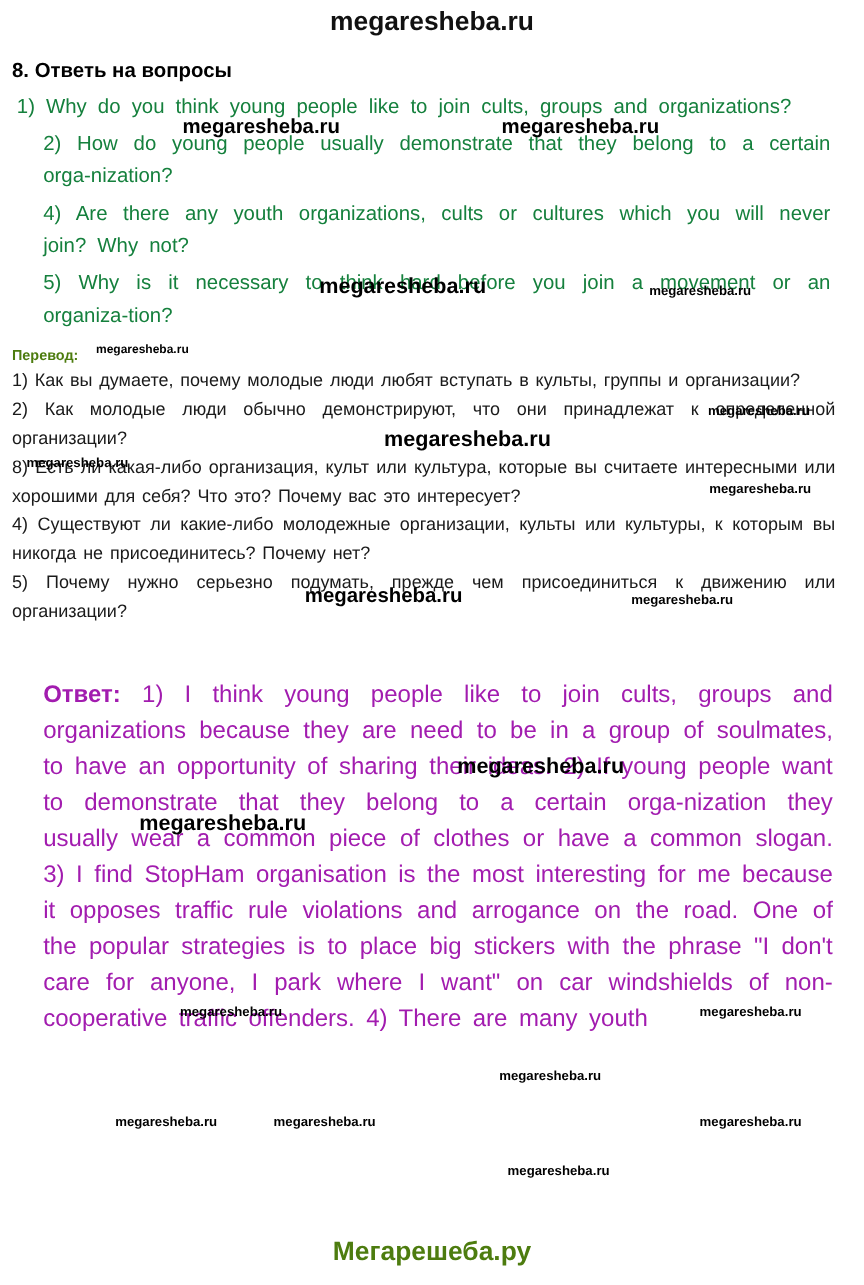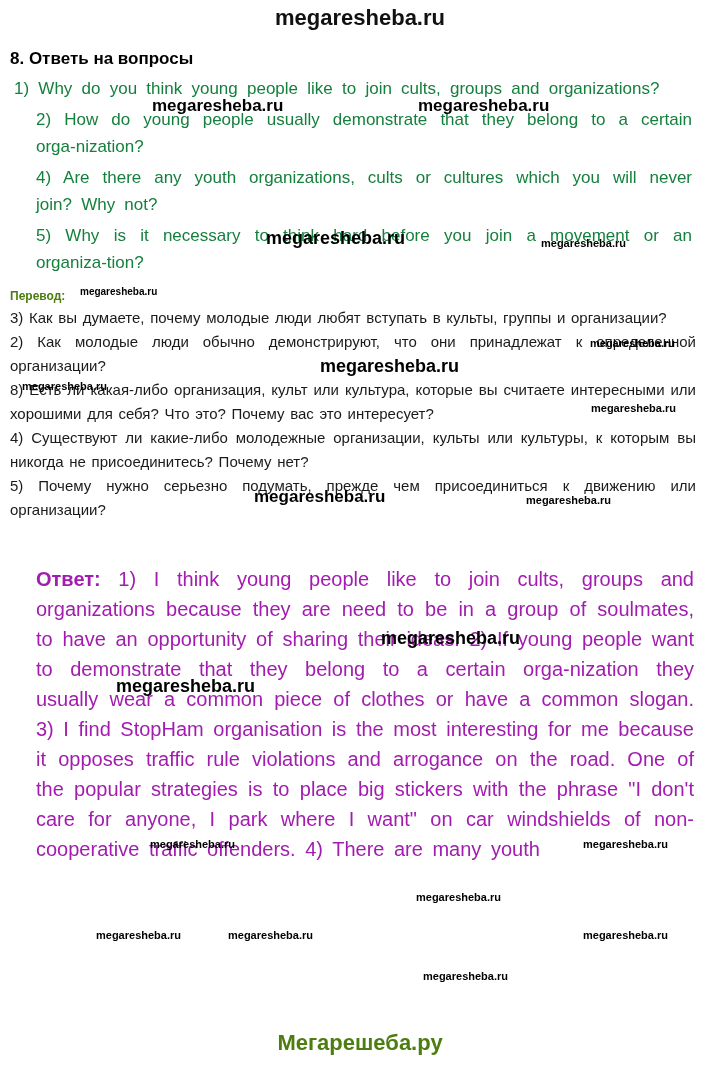--- a/index.html
+++ b/index.html
@@ -61,21 +61,21 @@
 
   <h2 class="task-heading">8. Ответь на вопросы</h2>
 
   <p class="q q1">1) Why do you think young people like to join cults, groups and organizations?</p>
   <p class="q">2) How do young people usually demonstrate that they belong to a certain orga-nization?</p>
   <p class="q">4) Are there any youth organizations, cults or cultures which you will never join? Why not?</p>
   <p class="q">5) Why is it necessary to think hard before you join a movement or an organiza-tion?</p>
 
   <h3 class="translation-heading">Перевод:</h3>
 
-  <p class="tr">3) Как вы думаете, почему молодые люди любят вступать в культы, группы и организации?</p>
+  <p class="tr">1) Как вы думаете, почему молодые люди любят вступать в культы, группы и организации?</p>
   <p class="tr">2) Как молодые люди обычно демонстрируют, что они принадлежат к определенной организации?</p>
   <p class="tr">8) Есть ли какая-либо организация, культ или культура, которые вы считаете интересными или хорошими для себя? Что это? Почему вас это интересует?</p>
   <p class="tr">4) Существуют ли какие-либо молодежные организации, культы или культуры, к которым вы никогда не присоединитесь? Почему нет?</p>
   <p class="tr">5) Почему нужно серьезно подумать, прежде чем присоединиться к движению или организации?</p>
 
   <p class="answer"><b>Ответ:</b> <span>1) I think young people like to join cults, groups and organizations because they are need to be in a group of soulmates, to have an opportunity of sharing their ideas. 2) If young people want to demonstrate that they belong to a certain orga-nization they usually wear a common piece of clothes or have a common slogan. 3) I find StopHam organisation is the most interesting for me because it opposes traffic rule violations and arrogance on the road. One of the popular strategies is to place big stickers with the phrase "I don't care for anyone, I park where I want" on car windshields of non-cooperative traffic offenders. 4) There are many youth</span></p>
 
   <span class="wm md" style="left:152px; top:96px;">megaresheba.ru</span>
   <span class="wm md" style="left:418px; top:96px;">megaresheba.ru</span>
   <span class="wm lg" style="left:266px; top:228px;">megaresheba.ru</span>

